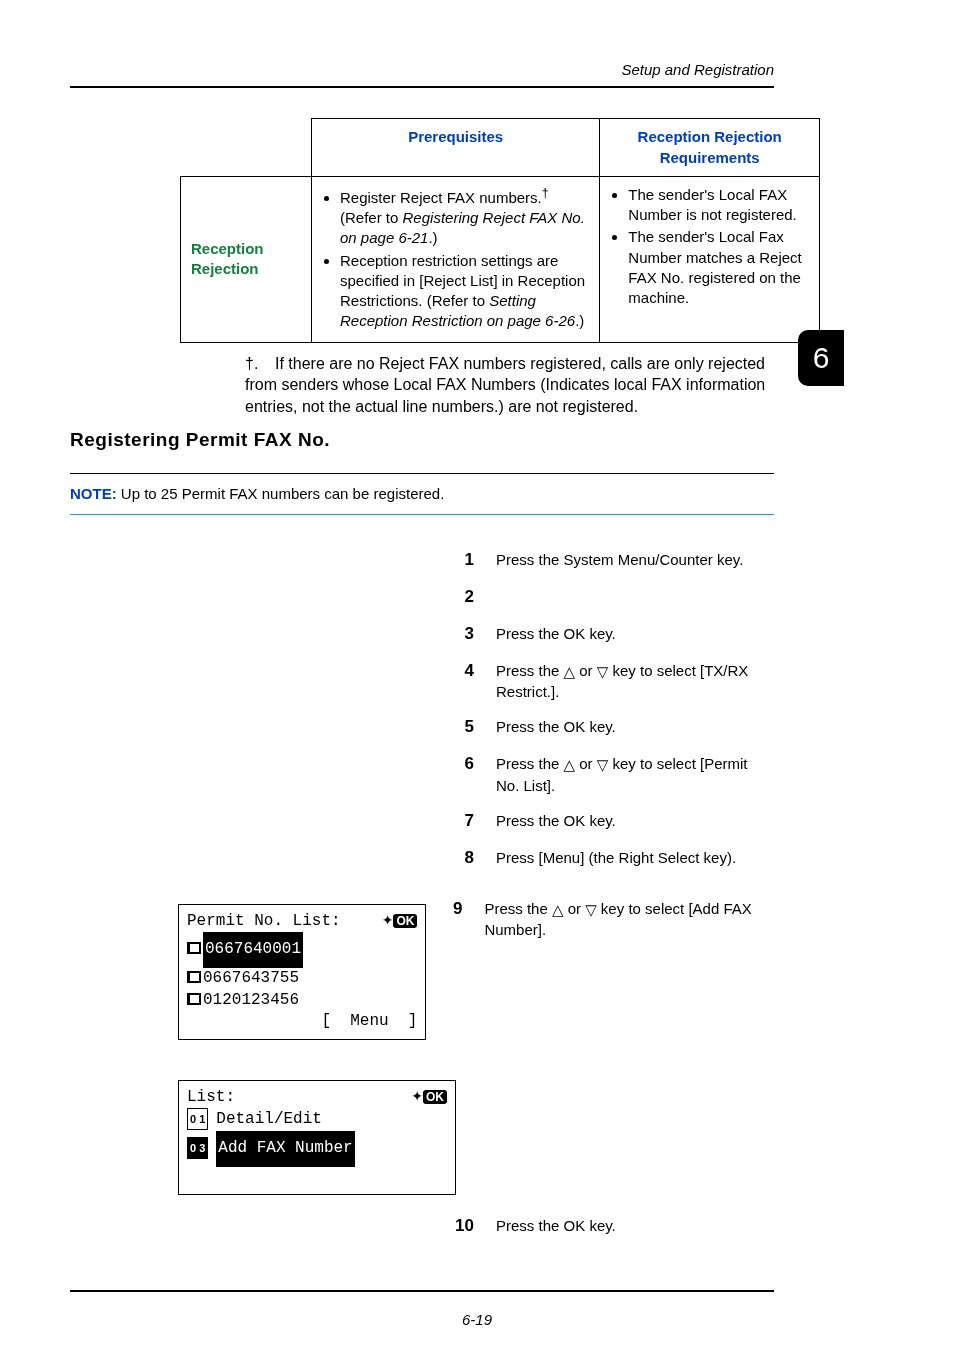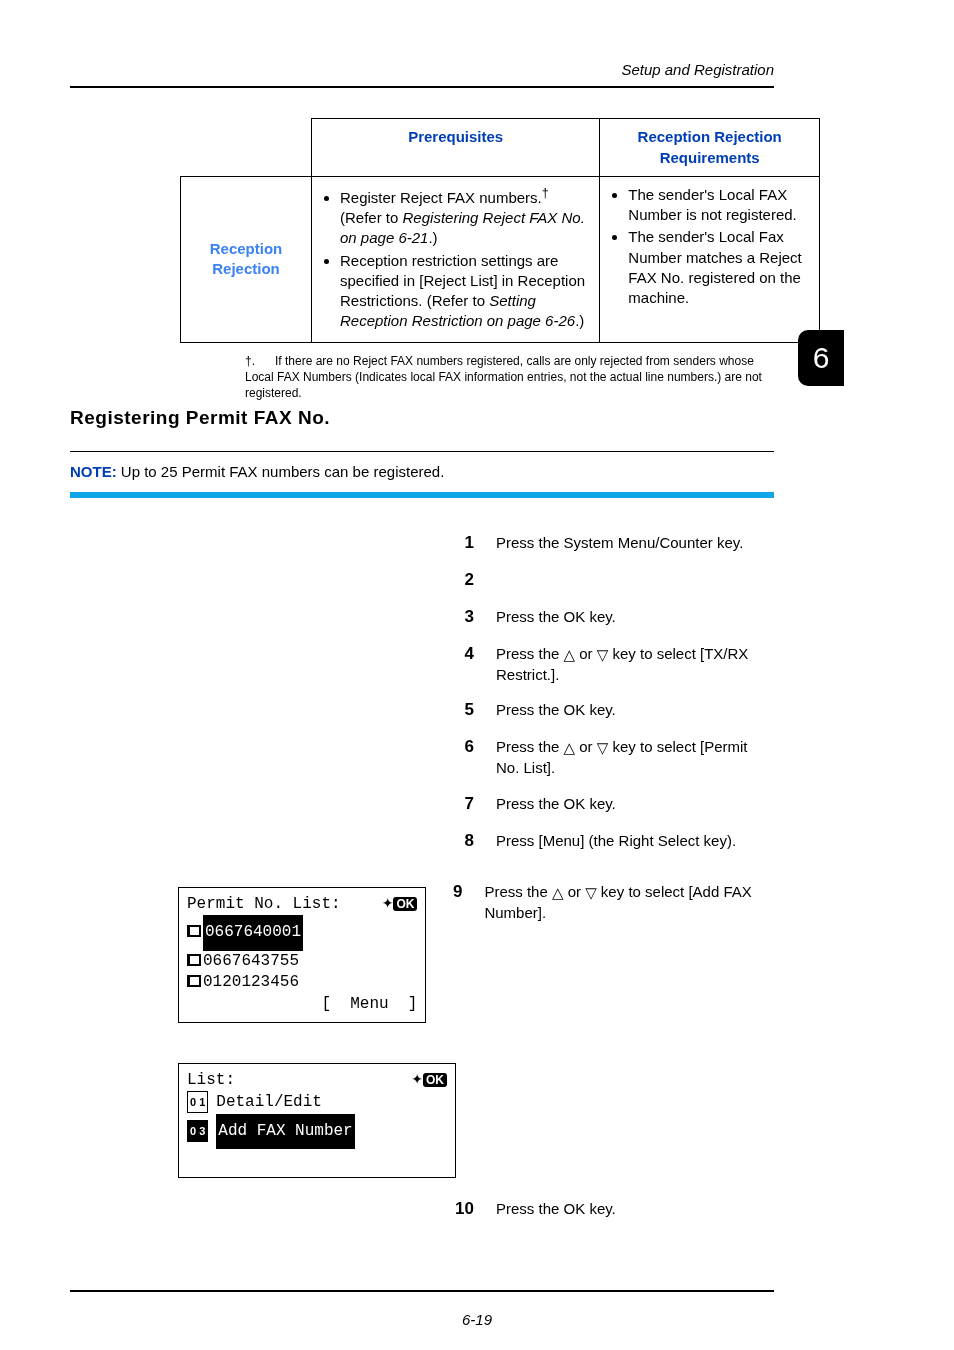--- a/index.html
+++ b/index.html
@@ -35,28 +35,28 @@
   }
   table.main{
     border-collapse:collapse;margin-left:110px;width:640px;
   }
   table.main th,table.main td{
     border:1px solid #000;padding:8px 10px;vertical-align:top;
     font-size:15px;
   }
   table.main th{font-weight:bold;color:#003eb5;text-align:center}
   table.main td.rowhdr{
-    color:#3b82f6;font-weight:bold;text-align:center;vertical-align:middle;width:110px;
+    color:#15803d;font-weight:bold;text-align:left;vertical-align:middle;width:110px;
   }
   ul.cell{margin:0;padding-left:18px}
   ul.cell li{margin:0 0 2px 0}
-  .footnote{margin:10px 0 4px 175px;font-size:12px;max-width:560px}
+  .footnote{margin:10px 0 10px 175px;font-size:16px;max-width:560px}
   .footnote .dag{display:inline-block;width:30px}
   h2.sect{margin:0 0 20px 0;font-size:19px;letter-spacing:.5px}
-  .notebox{border-top:1px solid #000;border-bottom:6px solid #0ea5e9;padding:10px 0;margin:0 0 34px 0}
+  .notebox{border-top:1px solid #000;border-bottom:1px solid #0ea5e9;padding:10px 0;margin:0 0 34px 0}
   .notebox b{color:#003eb5}
   ol.steps{list-style:none;margin:0;padding:0}
   ol.steps li{display:flex;margin:0 0 14px 0}
   ol.steps li .num{width:28px;text-align:right;font-weight:bold;font-size:17px;margin-right:22px;flex-shrink:0}
   ol.steps li .txt{padding-top:1px}
   .arrows{vertical-align:-1px;display:inline-block}
   .b{font-weight:normal}
   .steps-wrap{margin-left:376px}
   .lcd{
     margin-left:108px;

